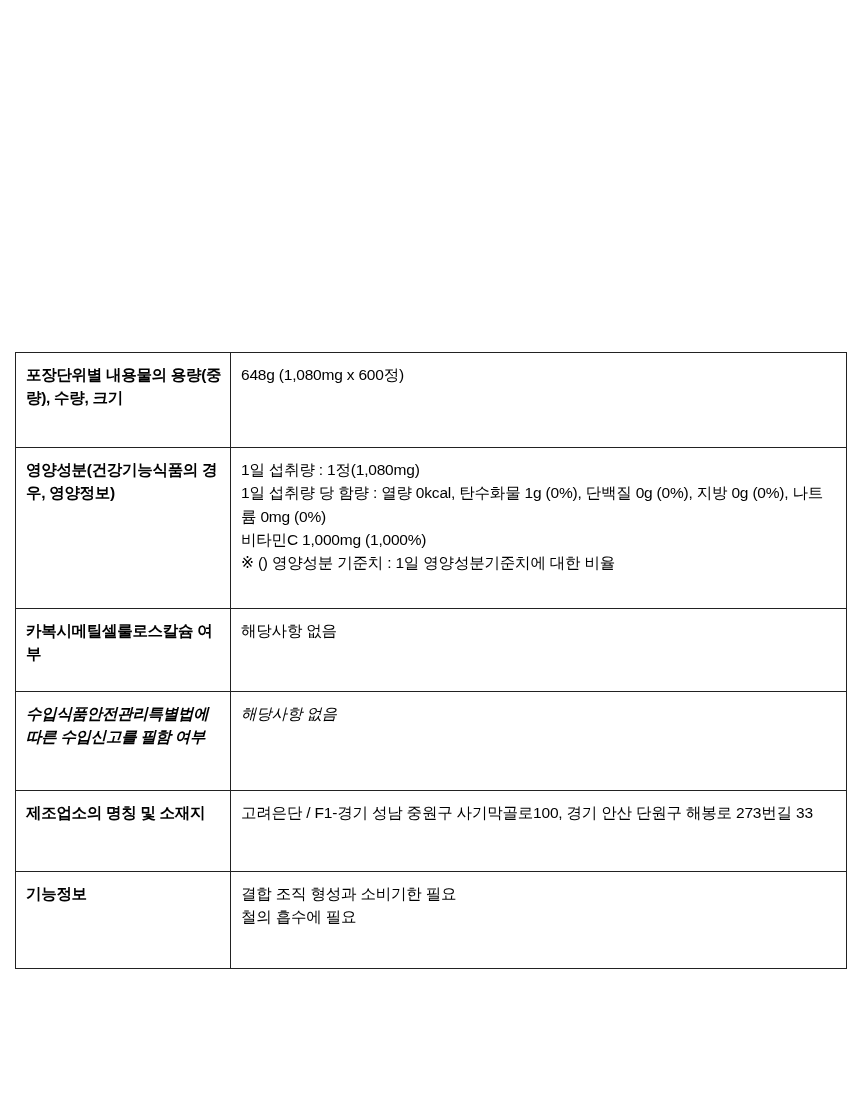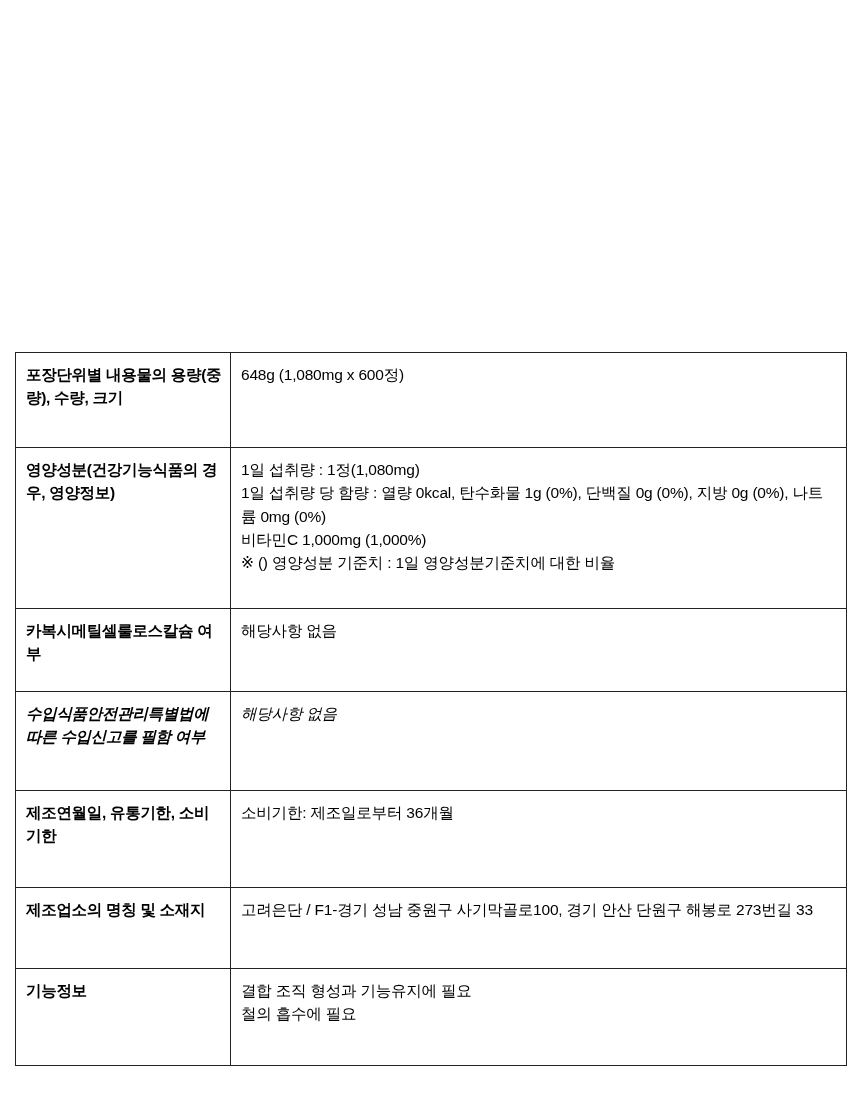--- a/index.html
+++ b/index.html
@@ -90,38 +90,32 @@
         </td>
       </tr>
 
       <tr class="row-import">
         <td class="label">수입식품안전관리특별법에 따른 수입신고를 필함 여부</td>
         <td class="value">
           <span class="line">해당사항 없음</span>
         </td>
       </tr>
 
-      <tr class="row-dates">
-        <td class="label">제조연월일, 유통기한, 소비기한</td>
-        <td class="value">
-          <span class="line">소비기한: 제조일로부터 36개월</span>
-        </td>
-      </tr>
 
       <tr class="row-maker">
         <td class="label">제조업소의 명칭 및 소재지</td>
         <td class="value">
           <span class="line">고려은단 / F1-경기 성남 중원구 사기막골로100, 경기 안산 단원구 해봉로 273번길 33</span>
         </td>
       </tr>
 
       <tr class="row-function">
         <td class="label">기능정보</td>
         <td class="value">
-          <span class="line">결합 조직 형성과 기능유지에 필요</span>
+          <span class="line">결합 조직 형성과 소비기한 필요</span>
           <span class="line">철의 흡수에 필요</span>
 
         </td>
       </tr>
 
     </tbody>
   </table>
 
 </div>
 

